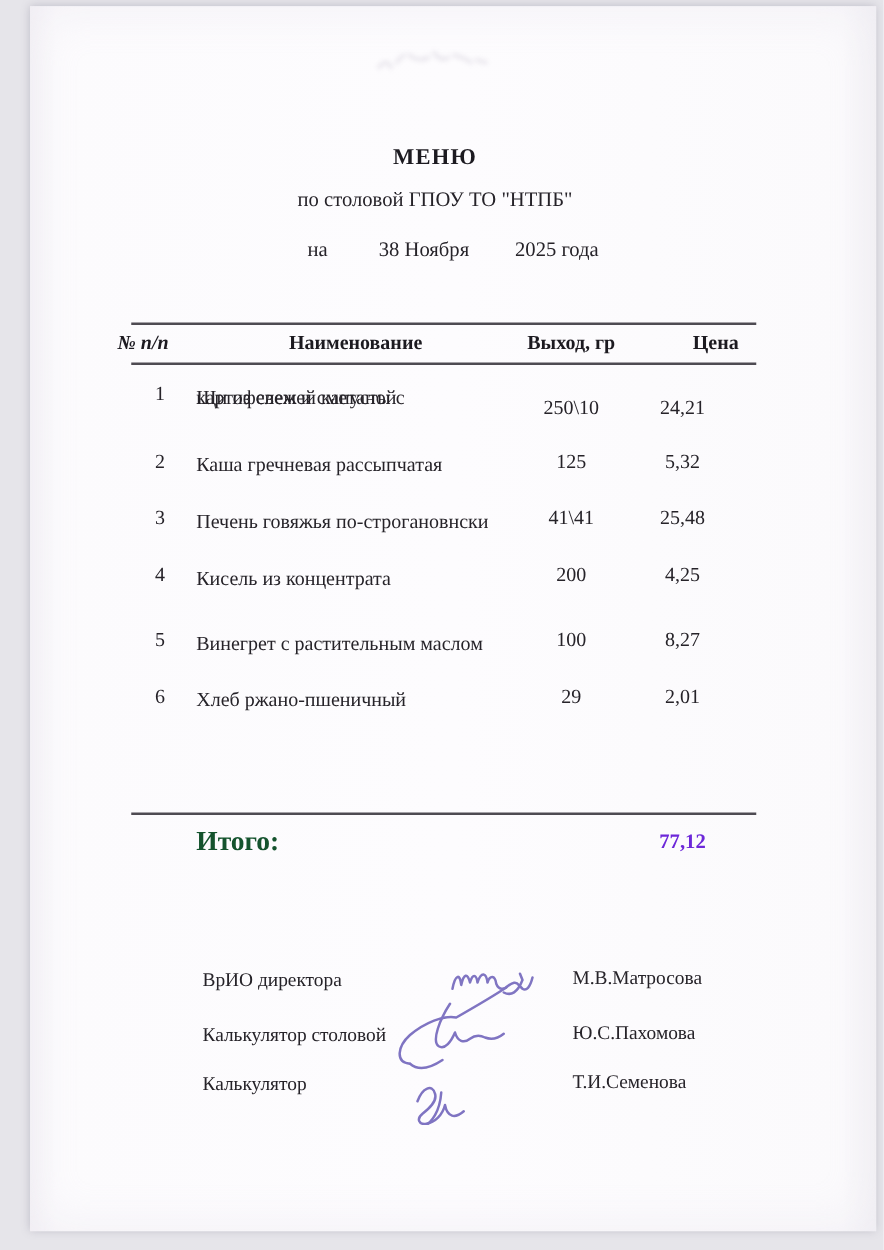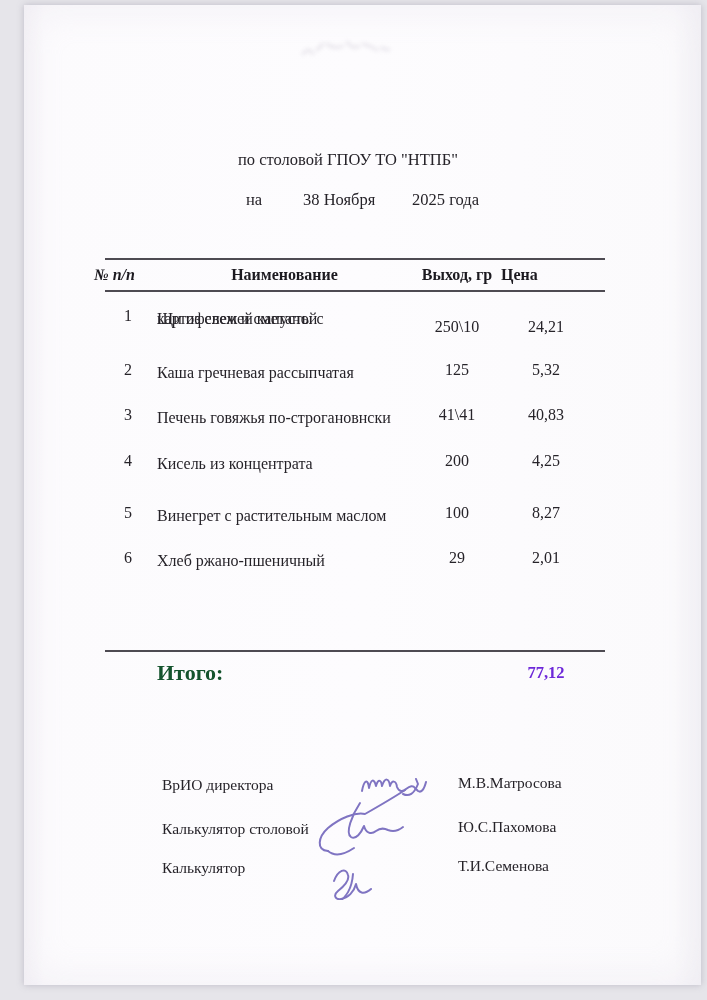--- a/index.html
+++ b/index.html
@@ -33,21 +33,21 @@
 
   .hline { position:absolute; left:105px; width:500px; background:#4e4b52; }
   .hl-top    { top:258px; height:2px; }
   .hl-header { top:290px; height:2px; }
   .hl-bottom { top:650px; height:2px; }
 
   .thead span { position:absolute; top:266px; font-weight:bold; font-size:16px; color:#1c1a20; }
   .h-num   { left:94px;font-style:italic; }
   .h-name  { left:157px; width:255px; text-align:center; }
   .h-out   { left:412px; width:90px; text-align:center; }
-  .h-price { left:501px; width:90px; text-align:left; }
+  .h-price { left:501px; width:90px; text-align:right; }
 
   .trow { position:absolute; left:0; width:707px; height:46px; font-size:16px; }
   .trow span, .trow .c-name { position:absolute; top:0; }
   .c-num   { left:110px; width:36px; text-align:center; }
   .c-name  { left:157px; width:260px; line-height:23px; }
   .c-name .l2 { display:block; }
   .c-out   { left:412px; width:90px; text-align:center; }
   .c-price { left:501px; width:90px; text-align:center; }
   .trow.two-line .c-out, .trow.two-line .c-price { top:11px; }
 
@@ -72,20 +72,21 @@
 </head>
 <body>
 
 <div class="canvas">
   <div class="paper"></div>
 
   <svg class="ghost" viewBox="0 0 110 30">
     <path d="M8,22 q6,-8 10,0 M22,18 l6,-6 M32,12 q8,6 16,2 M52,10 q6,8 12,4 M68,12 q8,2 14,6 M86,16 l8,2" stroke="#b7b0c2" stroke-width="2.5" fill="none" stroke-linecap="round"></path>
   </svg>
 
+  <div class="title">МЕНЮ</div>
   <div class="subtitle">по столовой ГПОУ ТО "НТПБ"</div>
 
   <div class="dateline">
     <span class="d-prefix">на</span>
     <span class="d-date">38 Ноября</span>
     <span class="d-year">2025 года</span>
   </div>
 
   <div class="hline hl-top"></div>
   <div class="thead">
@@ -114,21 +115,21 @@
     <span class="c-out">125</span>
     <span class="c-price">5,32</span>
   </div>
 
   <div class="trow" style="top:406px">
     <span class="c-num">3</span>
     <div class="c-name">
         <span>Печень говяжья по-строгановнски</span>
       </div>
     <span class="c-out">41\41</span>
-    <span class="c-price">40,83</span>
+    <span class="c-price">25,48</span>
   </div>
 
   <div class="trow" style="top:452px">
     <span class="c-num">4</span>
     <div class="c-name">
         <span>Кисель из концентрата</span>
       </div>
     <span class="c-out">200</span>
     <span class="c-price">4,25</span>
   </div>

